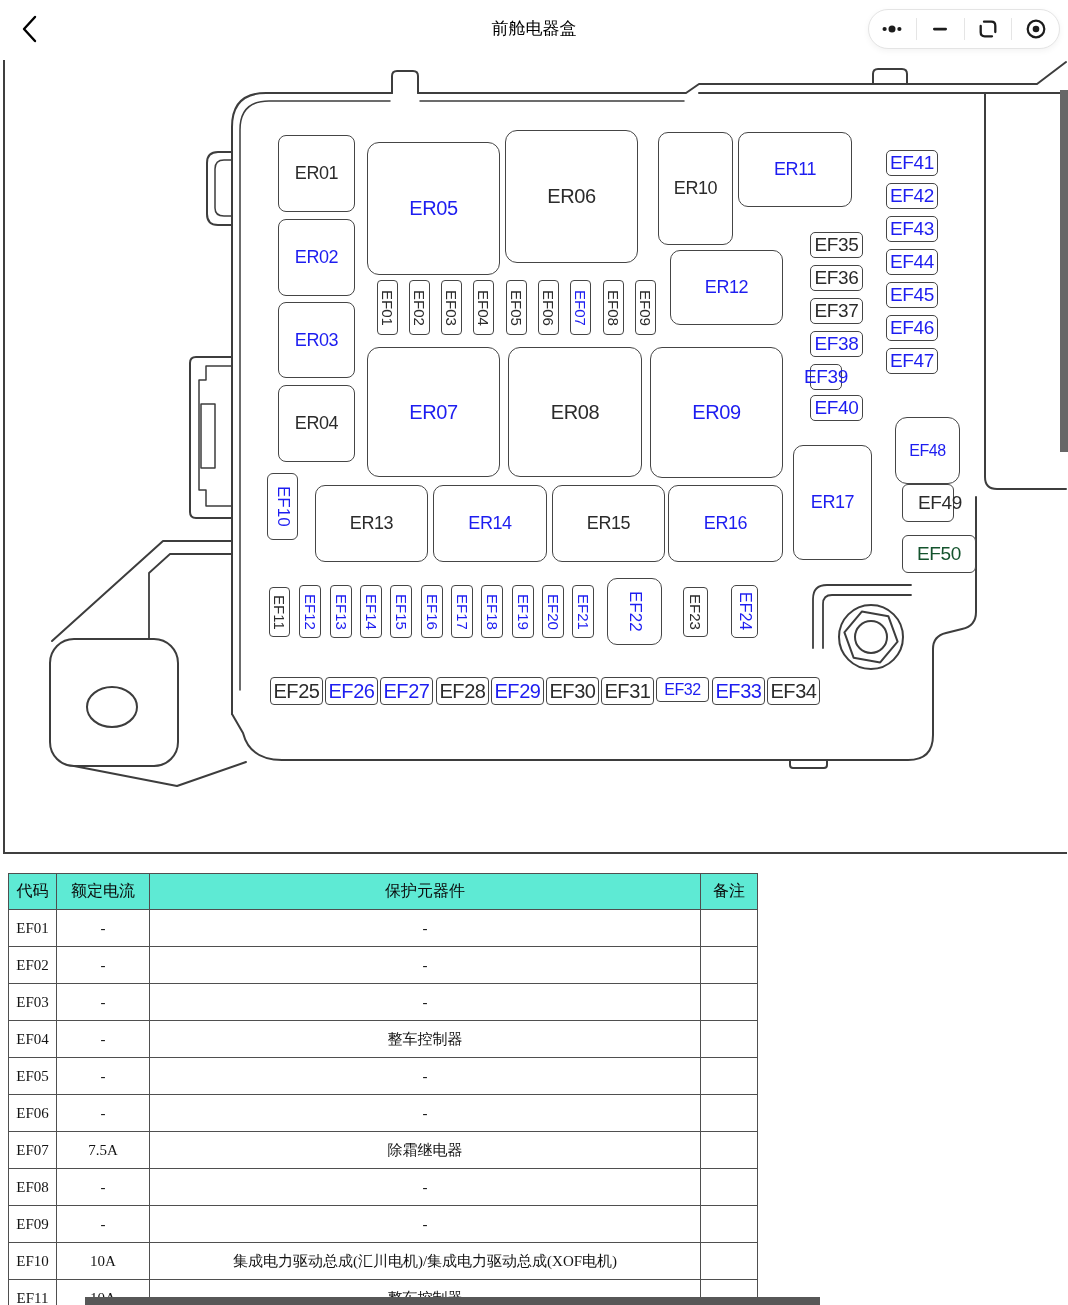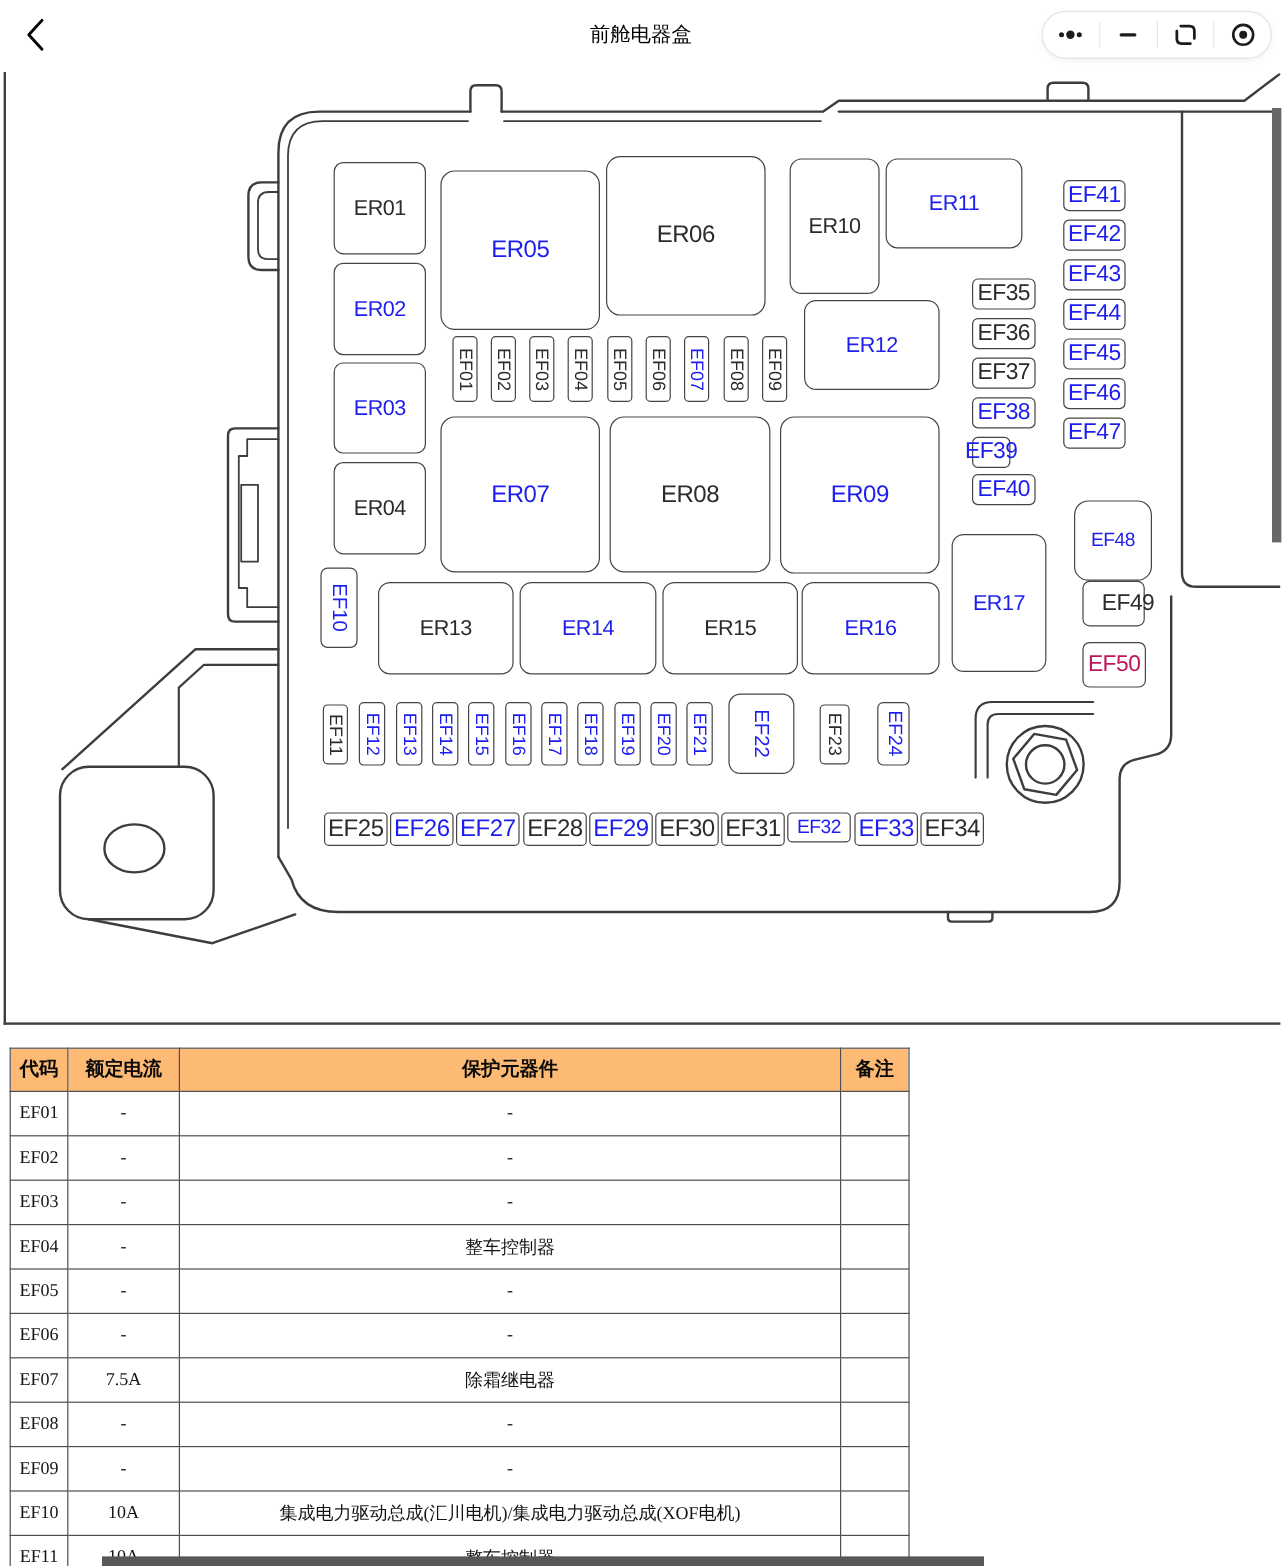--- a/index.html
+++ b/index.html
@@ -29,22 +29,22 @@
   .comp.v span{writing-mode:vertical-rl;letter-spacing:0}
 
   .vscroll{position:absolute;left:1060px;top:90px;width:8px;height:362px;background:#676767;z-index:3}
   .hscroll{position:absolute;left:85px;top:1297px;width:735px;height:8px;background:#575757;z-index:7}
 
   
   table.fuse{position:absolute;left:8px;top:873px;width:749px;border-collapse:collapse;
              table-layout:fixed;z-index:4;background:#fff;color:#141414;
              font-family:"Liberation Serif","DejaVu Serif",serif}
   table.fuse th,table.fuse td{border:1px solid #4f4f4f;text-align:center;padding:0;overflow:hidden}
-  table.fuse thead th{height:35px;background:#fdba74;font-family:"Liberation Sans","DejaVu Sans",sans-serif;
-             font-weight:700;font-size:16px;color:#0a0a0a}
+  table.fuse thead th{height:35px;background:#5eead4;font-family:"Liberation Sans","DejaVu Sans",sans-serif;
+             font-weight:400;font-size:16px;color:#0a0a0a}
   table.fuse tbody td{height:36px;font-size:15px}
 </style>
 </head>
 <body>
 
 <div class="topbar">
   <div class="back">
     <svg width="20" height="30" viewBox="0 0 20 30">
       <polyline points="15,3 4,15 15,27" fill="none" stroke="#000" stroke-width="2.4" stroke-linecap="round" stroke-linejoin="round"></polyline>
     </svg>
@@ -311,21 +311,21 @@
     </div>
     <div class="comp" style="left: 886px; top: 348px; width: 52px; height: 26px; font-size: 19px; border-radius: 5px; color: rgb(29, 29, 240);">
       <span>EF47</span>
     </div>
     <div class="comp" style="left: 895px; top: 405px; width: 65px; height: 67px; font-size: 16px; border-radius: 12px; color: rgb(29, 29, 240); margin-top: 12px;">
       <span>EF48</span>
     </div>
     <div class="comp" style="left: 902px; top: 484px; width: 52px; height: 38px; font-size: 19px; border-radius: 6px; color: rgb(43, 43, 43); padding-left: 24px;">
       <span>EF49</span>
     </div>
-    <div class="comp" style="left: 902px; top: 535px; width: 53px; height: 38px; font-size: 19px; border-radius: 6px; color: #be185d;">
+    <div class="comp" style="left: 902px; top: 535px; width: 74px; height: 38px; font-size: 19px; border-radius: 6px; color: #14532d;">
       <span>EF50</span>
     </div>
   </div>
 
 <div class="vscroll"></div>
 <div class="hscroll"></div>
 
 <table class="fuse">
   <colgroup>
     <col style="width:48px">

